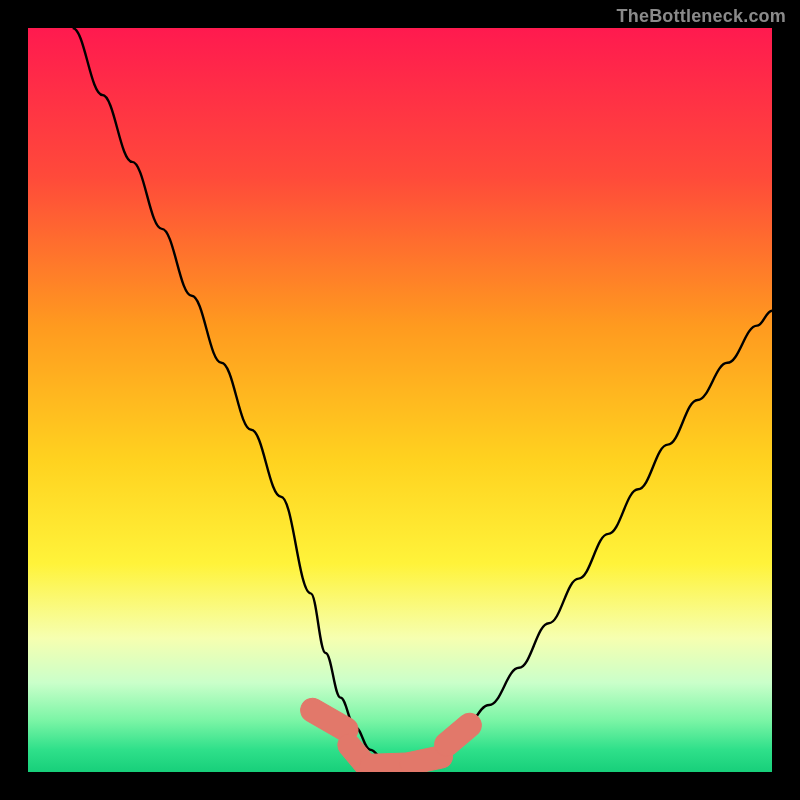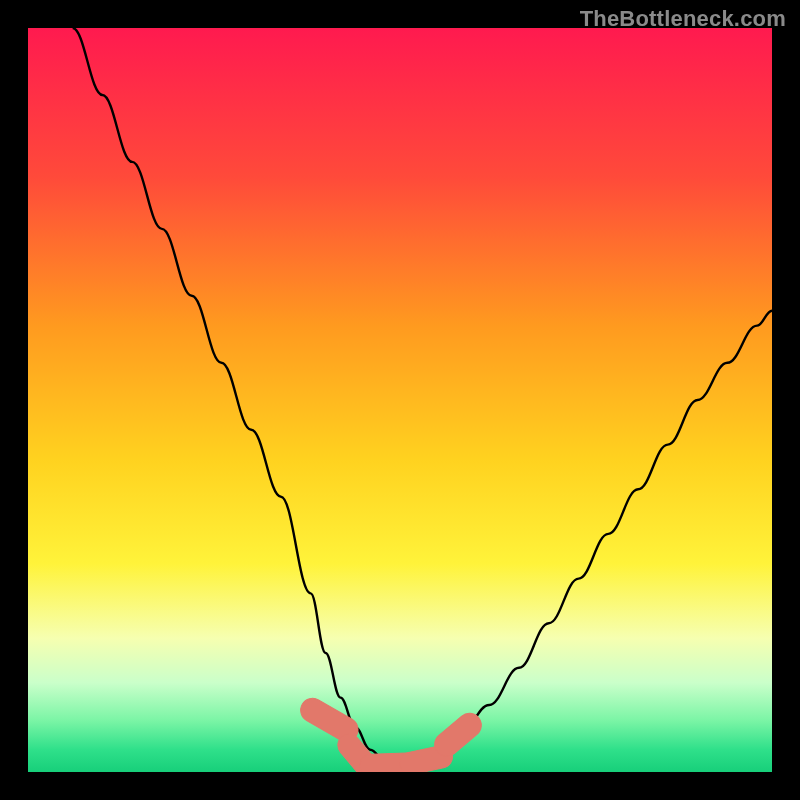--- a/index.html
+++ b/index.html
@@ -31,21 +31,21 @@
     left: 0;
     top: 0;
     width: 100%;
     height: 100%;
   }
   .watermark {
     position: absolute;
     top: 6px;
     right: 14px;
     font-family: Arial, Helvetica, sans-serif;
-    font-size: 22px;
+    font-size: 18px;
     font-weight: 600;
     color: #8a8a8a;
     letter-spacing: 0.2px;
   }
   svg.curve {
     position: absolute;
     left: 0;
     top: 0;
     width: 744px;
     height: 744px;

